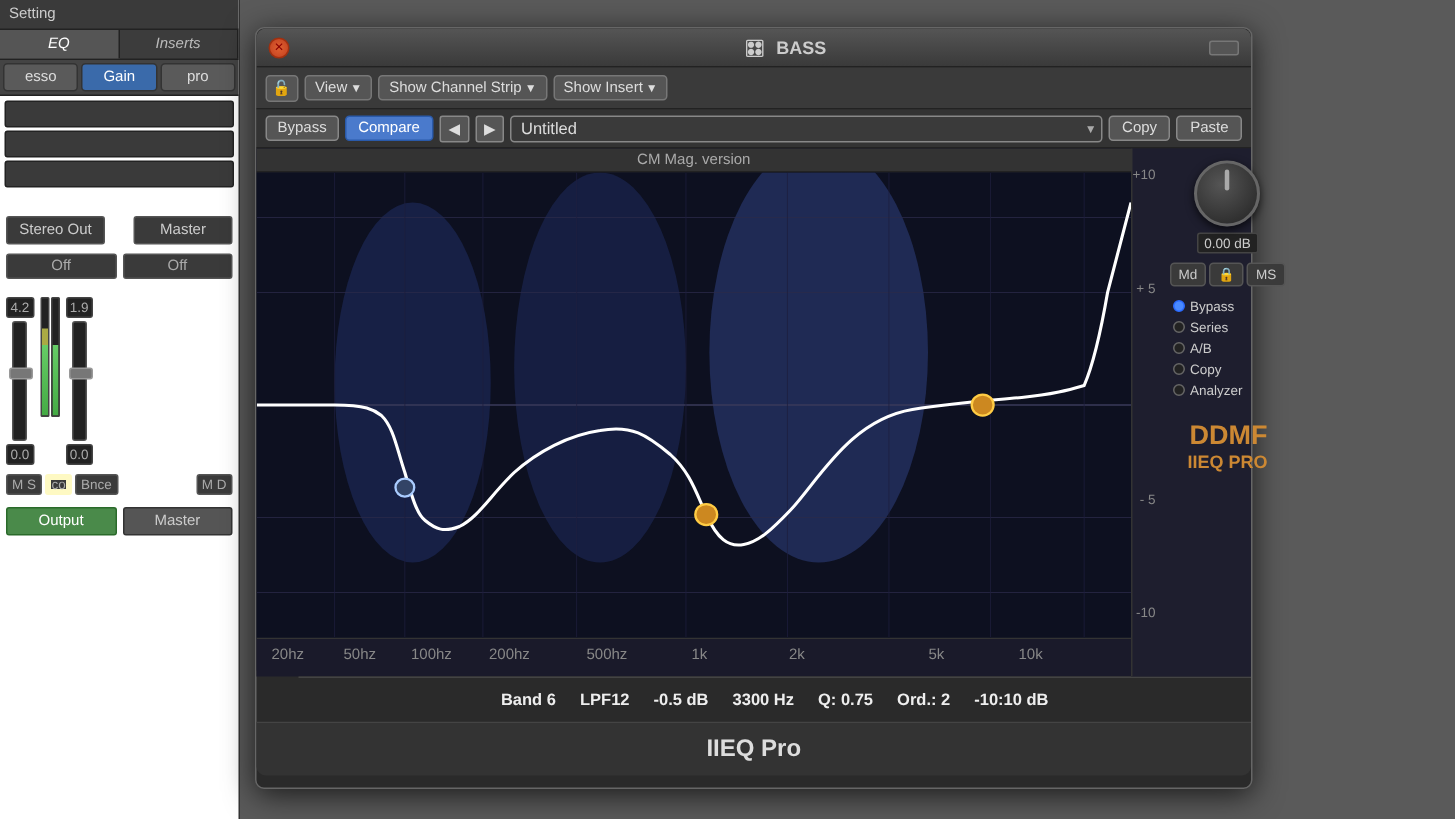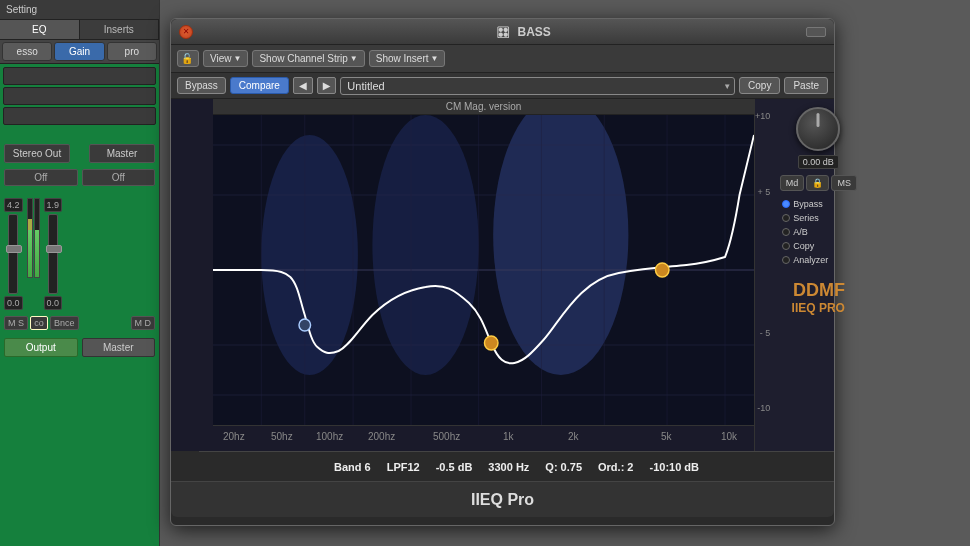--- a/index.html
+++ b/index.html
@@ -12,21 +12,21 @@
       overflow: hidden;
       position: relative;
     }
 
     
     .left-panel {
       position: absolute;
       left: 0; top: 0;
       width: 160px;
       height: 546px;
-      background: #15803d;
+      background: #ffffff;
       border-right: 1px solid #333;
     }
     .left-panel-top {
       background: #3a3a3a;
       padding: 4px 6px;
       font-size: 10px;
       color: #ccc;
       border-bottom: 1px solid #222;
     }
     .tab-row {
@@ -35,20 +35,21 @@
       border-bottom: 1px solid #222;
     }
     .tab-item {
       flex: 1;
       text-align: center;
       padding: 4px 2px;
       font-size: 10px;
       color: #bbb;
       border-right: 1px solid #222;
       cursor: pointer;
+      font-style: italic;
     }
     .tab-item.active {
       background: #555;
       color: #fff;
     }
     .insert-row {
       display: flex;
       background: #444;
       border-bottom: 1px solid #222;
       padding: 2px;
@@ -363,21 +364,20 @@
       font-size: 10px;
       padding: 2px 8px;
       cursor: pointer;
     }
 
     
     .eq-display-wrap {
       display: flex;
       height: 352px;
       background: #1a1a2a;
-      padding-left: 42px;
     }
     .eq-main-display {
       flex: 1;
       position: relative;
       overflow: hidden;
     }
     .eq-version-bar {
       background: #333;
       text-align: center;
       font-size: 10px;
@@ -597,21 +597,21 @@
     <div style="display:flex;flex-direction:column;align-items:center;gap:2px;">
       <div class="fader-val">1.9</div>
       <div class="fader-track">
         <div class="fader-handle"></div>
       </div>
       <div class="fader-val">0.0</div>
     </div>
   </div>
   <div class="ms-row">
     <div class="ms-btn">M S</div>
-    <div style="width:18px;height:14px;background:#3a3a3a;border:1px solid #fef9c3;font-size:9px;color:#aaa;display:flex;align-items:center;justify-content:center;border-radius:2px;">co</div>
+    <div style="width:18px;height:14px;background:#3a3a3a;border:4px solid #fef9c3;font-size:9px;color:#aaa;display:flex;align-items:center;justify-content:center;border-radius:2px;">co</div>
     <div class="ms-btn">Bnce</div>
     <div style="flex:1"></div>
     <div class="ms-btn">M D</div>
   </div>
   <div class="out-master-row">
     <div class="out-btn">Output</div>
     <div class="master-btn2">Master</div>
   </div>
 </div>
 

